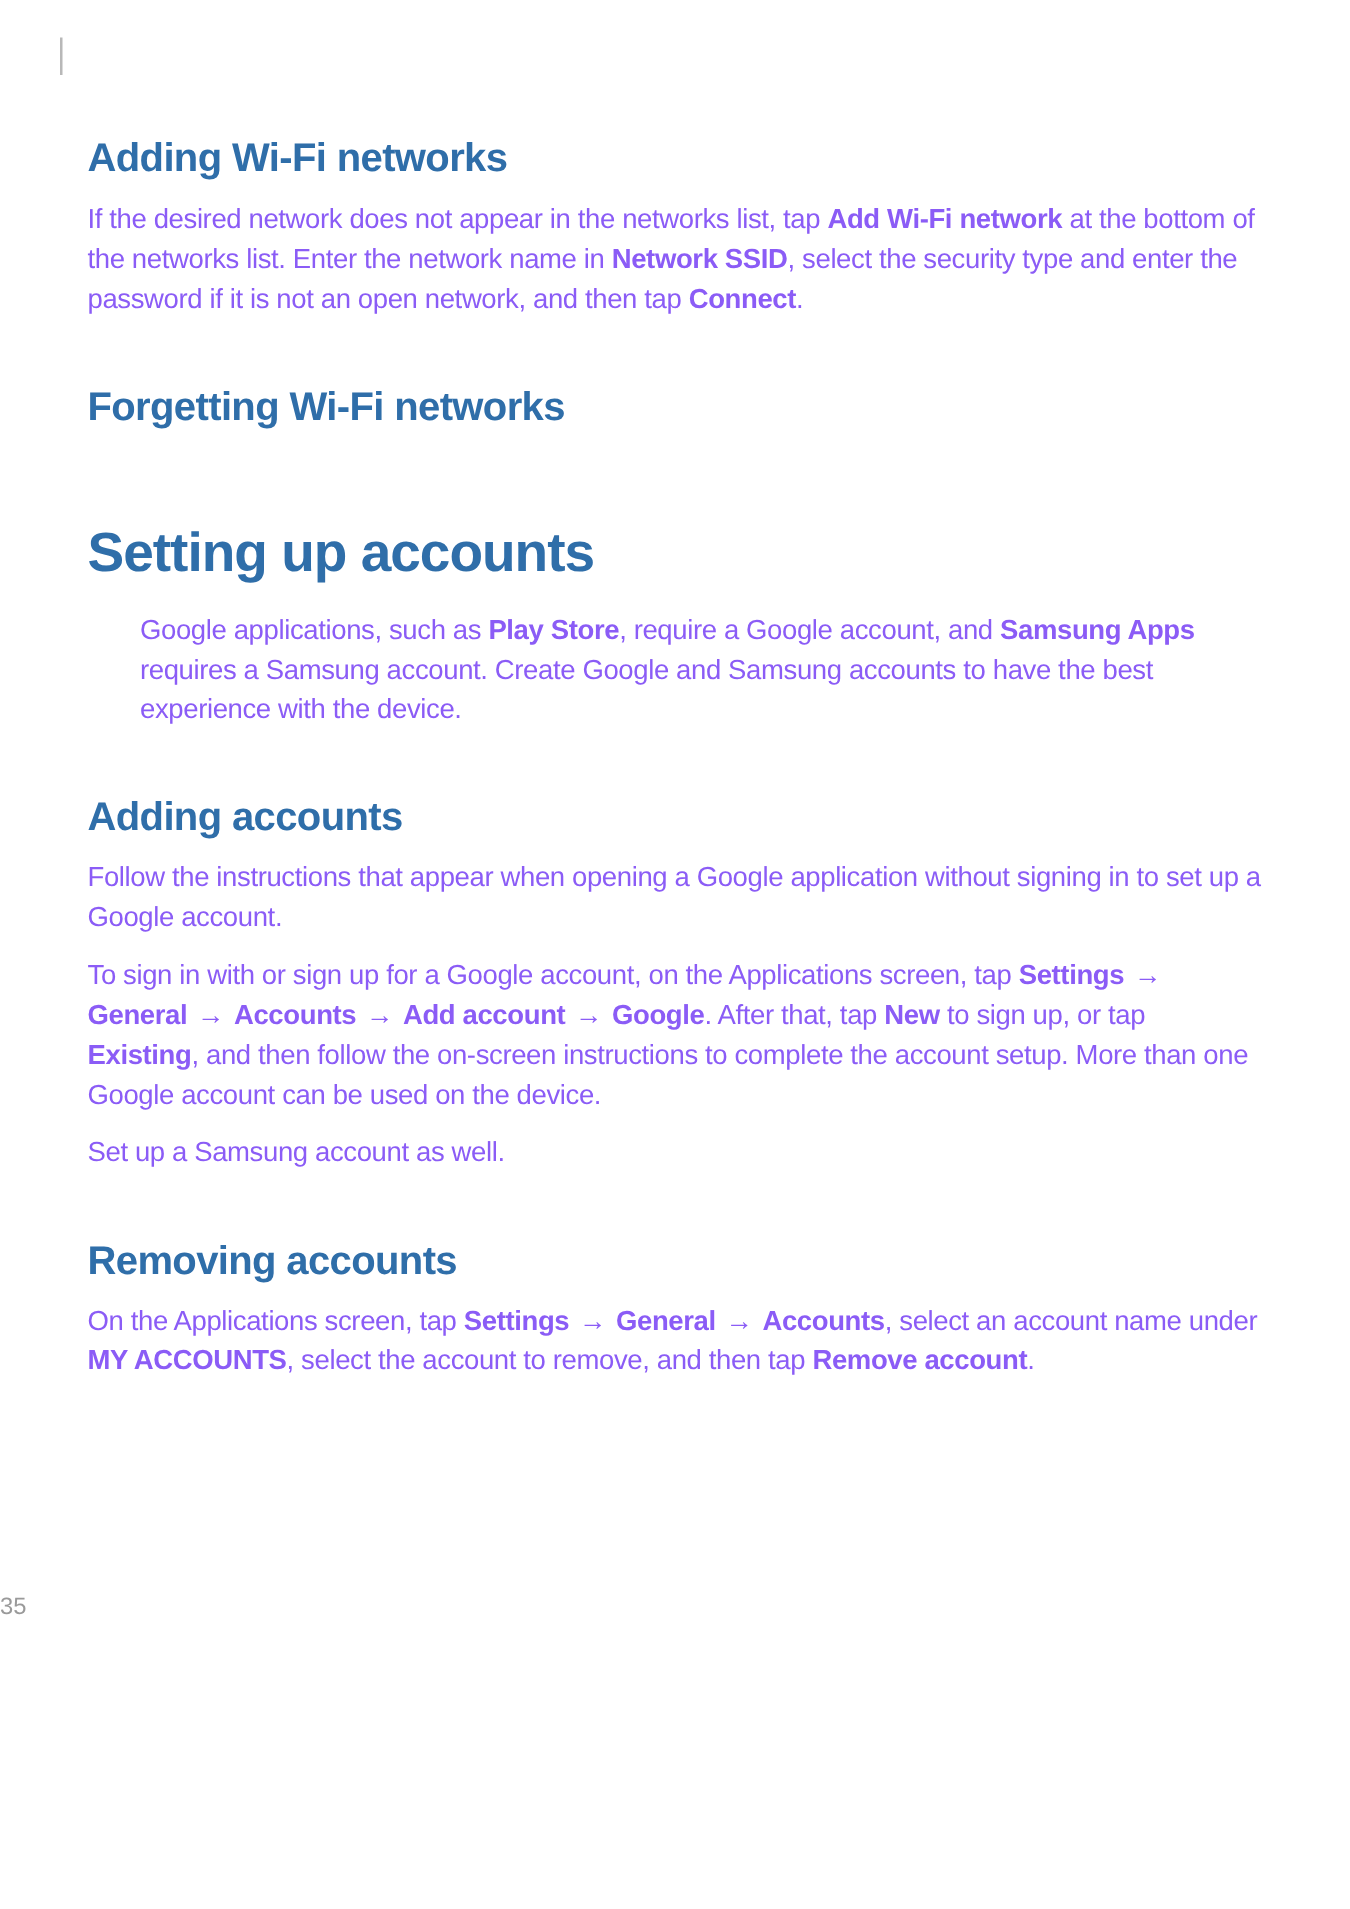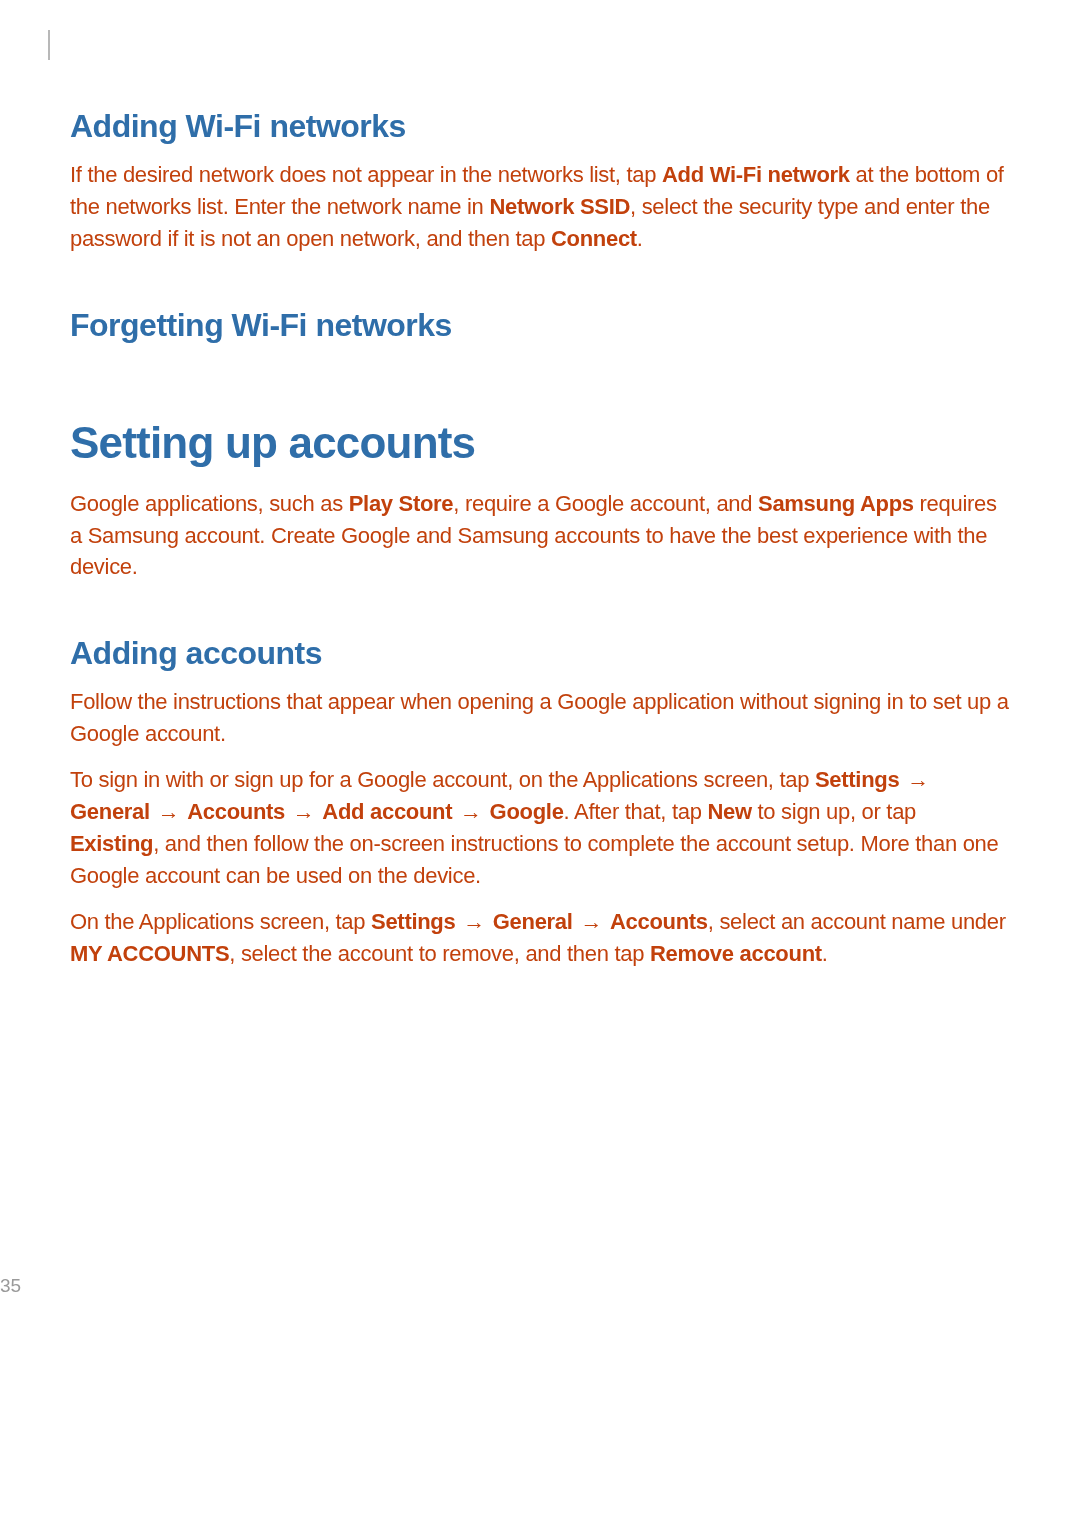--- a/index.html
+++ b/index.html
@@ -45,26 +45,27 @@
   .main-heading {
     color: #2f6ea9;
     font-size: 44px;
     font-weight: 700;
     margin-top: 74px;
     letter-spacing: -0.8px;
   }
   .body-text {
     font-size: 22px;
     line-height: 1.45;
-    color: #c2410c;
+    color: #8b5cf6;
     margin-top: 14px;
     letter-spacing: -0.3px;
   }
   .body-text.first-after-main {
     margin-top: 20px;
+    margin-left: 42px;
   }
   .body-text .b {
     font-weight: 700;
   }
   .arrow {
     display: inline-block;
     font-weight: 400;
     padding: 0 2px;
   }
   .page-number {
@@ -103,21 +104,23 @@
     <span>To sign in with or sign up for a Google account, on the Applications screen, tap </span><span class="b">Settings</span>
     <span class="arrow">→</span>
     <span class="b">General</span>
     <span class="arrow">→</span>
     <span class="b">Accounts</span>
     <span class="arrow">→</span>
     <span class="b">Add account</span>
     <span class="arrow">→</span>
     <span class="b">Google</span><span>. After that, tap </span><span class="b">New</span><span> to sign up, or tap </span><span class="b">Existing</span><span>, and then follow the on-screen instructions to complete the account setup. More than one Google account can be used on the device.</span>
   </p>
+  <p class="body-text">Set up a Samsung account as well.</p>
 
+  <h2 class="section-heading tight">Removing accounts</h2>
   <p class="body-text">
     <span>On the Applications screen, tap </span><span class="b">Settings</span>
     <span class="arrow">→</span>
     <span class="b">General</span>
     <span class="arrow">→</span>
     <span class="b">Accounts</span><span>, select an account name under </span><span class="b">MY ACCOUNTS</span><span>, select the account to remove, and then tap </span><span class="b">Remove account</span><span>.</span>
   </p>
 
 </div>
 

